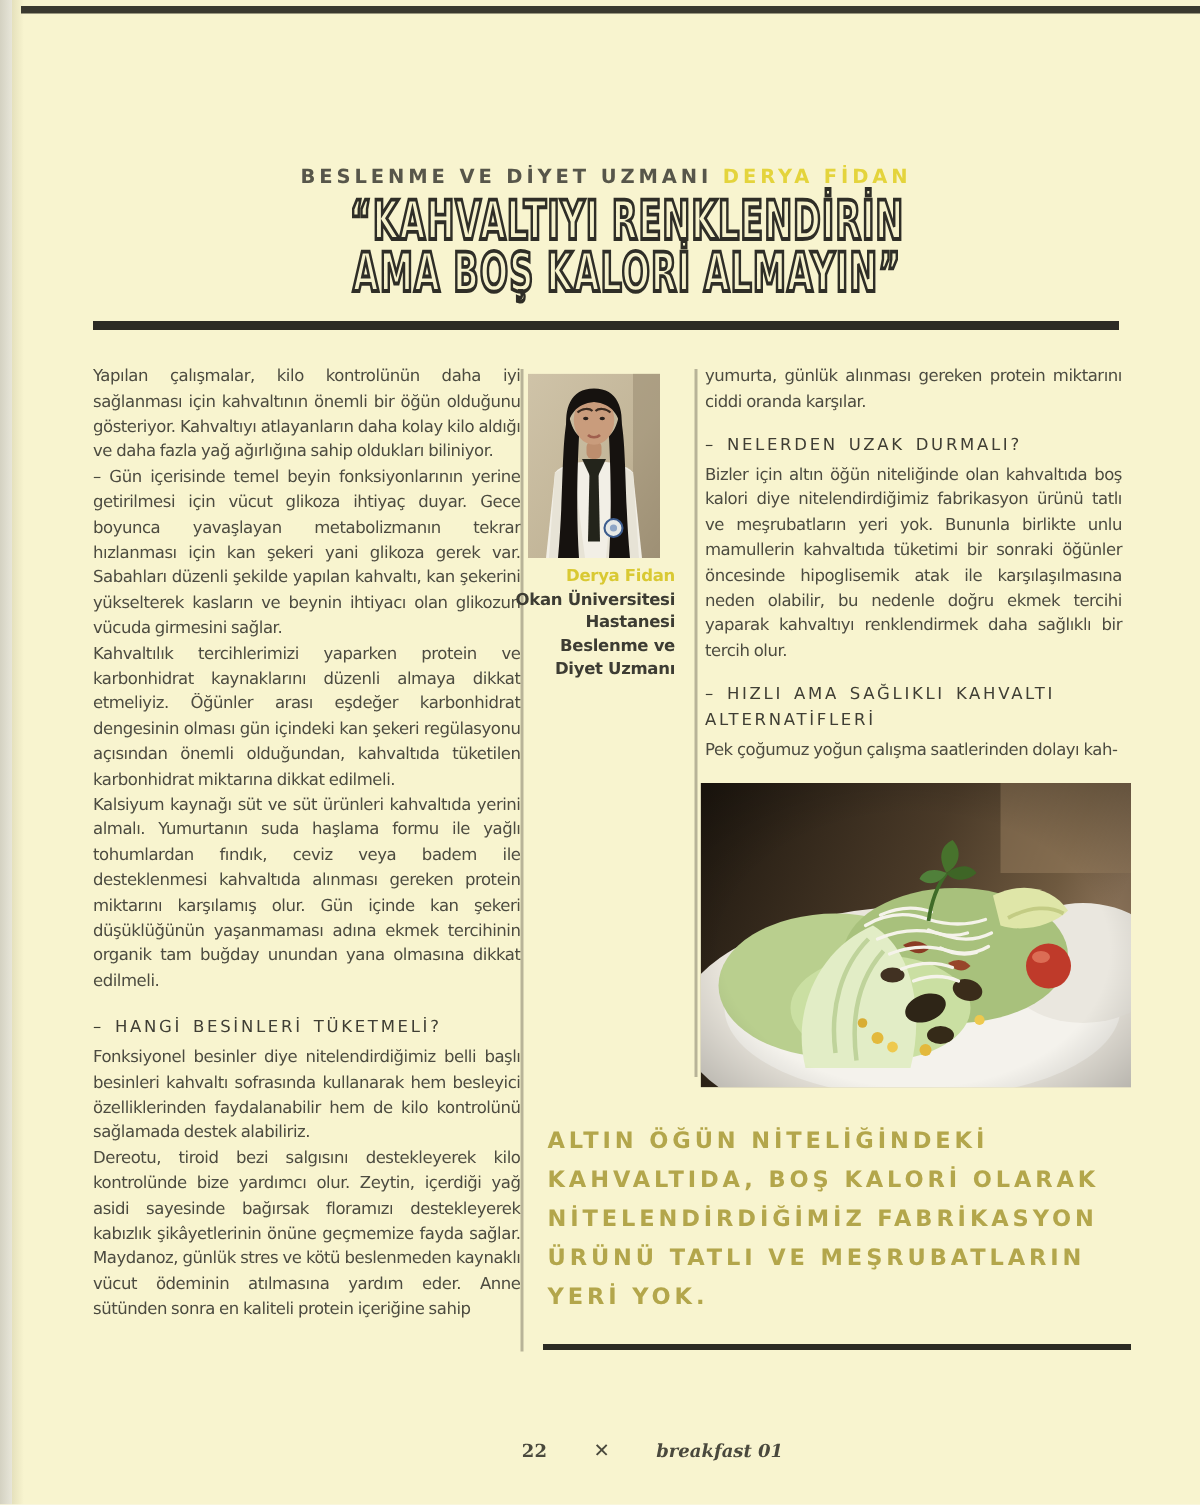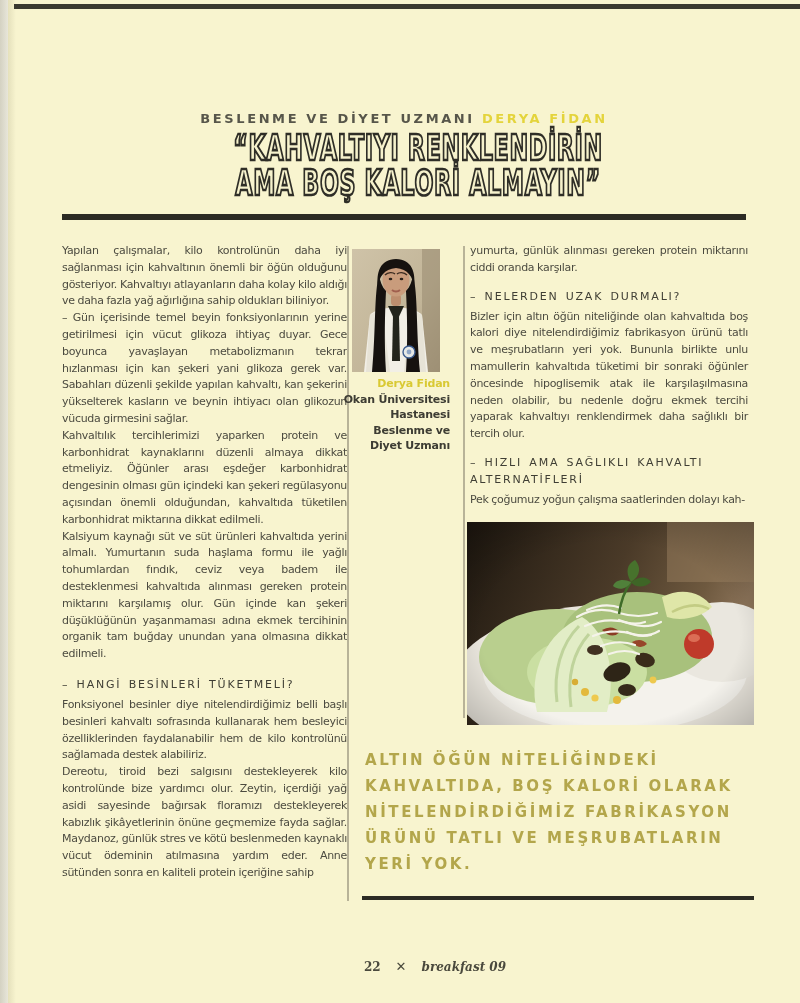--- a/index.html
+++ b/index.html
@@ -64,21 +64,21 @@
   .salad{position:absolute;left:459px;top:522px;width:287px;height:203px;overflow:hidden;}
   
   .pull-quote{
     position:absolute;left:357px;top:747px;width:392px;
     font-size:15px;line-height:26px;font-weight:bold;letter-spacing:2.6px;
     color:#b3a64b;text-align:left;
   }
   
   .footer{
     position:absolute;left:332px;top:959px;width:190px;
-    display:flex;align-items:center;justify-content:center;gap:15px;
+    display:flex;align-items:center;justify-content:center;gap:31px;
     font-family:"DejaVu Serif","Liberation Serif",serif;
     font-size:12px;font-weight:bold;color:#4a493d;
   }
   .footer .mag{font-style:italic;}
   .footer .cross{font-size:13px;font-weight:normal;}
 </style>
 </head>
 <body>
 
 <div id="page">
@@ -225,18 +225,18 @@
     </svg>
   </div>
 
   <div class="pull-quote">ALTIN ÖĞÜN NİTELİĞİNDEKİ KAHVALTIDA, BOŞ KALORİ OLARAK NİTELENDİRDİĞİMİZ FABRİKASYON ÜRÜNÜ TATLI VE MEŞRUBATLARIN YERİ YOK.</div>
 
   <div class="rule rule-bottom"></div>
 
   <div class="footer">
     <span>22</span>
     <span class="cross">✕</span>
-    <span class="mag">breakfast 09</span>
+    <span class="mag">breakfast 01</span>
   </div>
 
 </div>
 
 <div class="scan-leftshadow"></div>
 
 </body></html>

